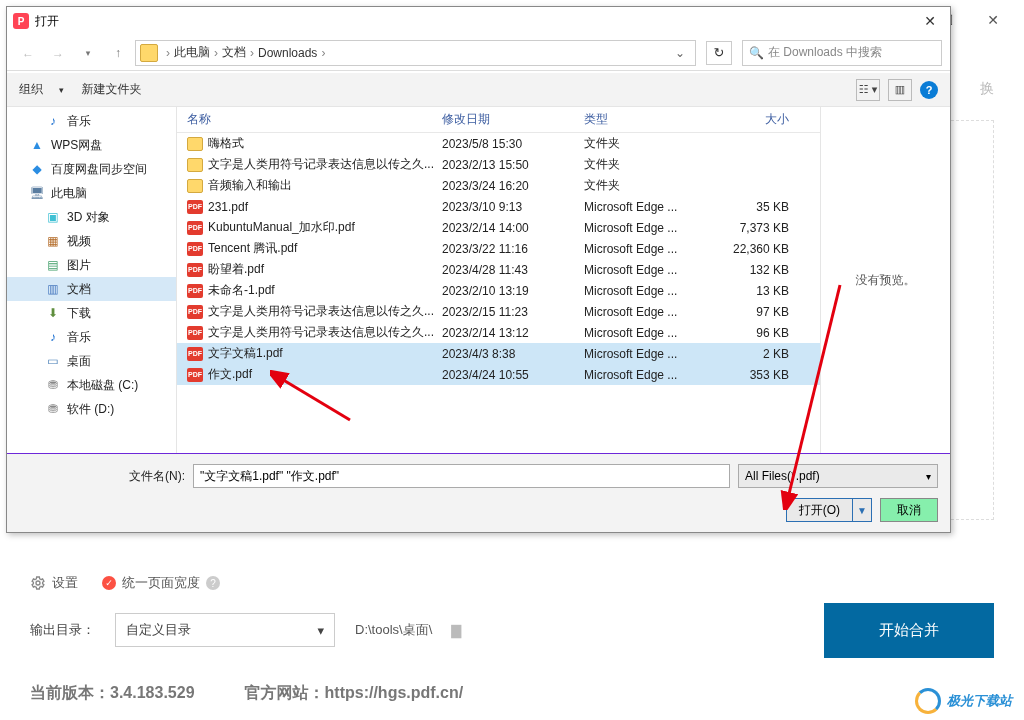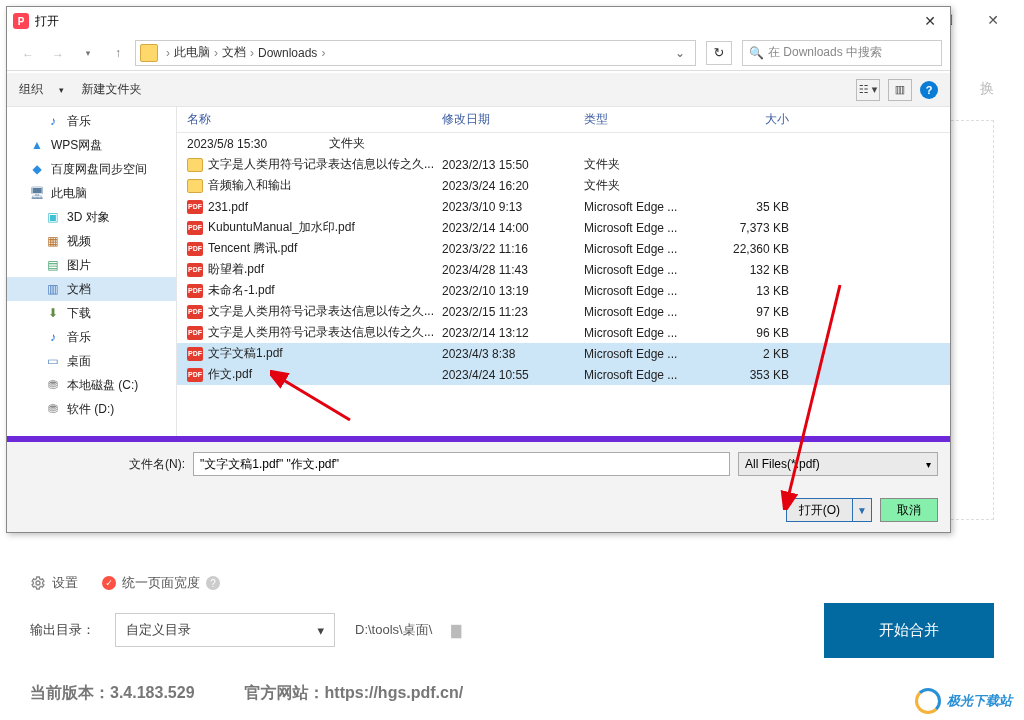--- a/index.html
+++ b/index.html
@@ -69,26 +69,26 @@
 .fl-col-size { width:80px; text-align:right; padding-right:20px; }
 .fl-rows { flex:1; overflow:auto; }
 .fl-row { height:21px; display:flex; align-items:center; padding-left:10px; color:#222;}
 .fl-row.selected { background:#cde6f7; }
 .fl-row .fl-col-name { display:flex; align-items:center; gap:5px; overflow:hidden; white-space:nowrap; text-overflow:ellipsis;}
 .row-icon-folder { width:16px; height:14px; background:#ffd86b; border:1px solid #d4a93f; border-radius:2px; flex-shrink:0;}
 .row-icon-pdf { width:16px; height:14px; background:#e33b2e; border-radius:2px; color:#fff; font-size:7px; font-weight:bold; display:flex; align-items:center; justify-content:center; flex-shrink:0;}
 
 .preview-pane { width:130px; border-left:1px solid #e5e5e5; display:flex; align-items:center; justify-content:center; color:#555; font-size:12px;}
 
-.dlg-footer { border-top:6px solid #6d28d9; background:#f3f3f3; padding:10px 12px; display:flex; flex-direction:column; gap:10px;}
+.dlg-footer { border-top:1px solid #6d28d9; background:#f3f3f3; padding:10px 12px; display:flex; flex-direction:column; gap:10px;}
 .footer-row { display:flex; align-items:center; gap:8px; }
 .fn-label { font-size:12px; color:#222; margin-left:110px;}
 .fn-input { flex:1; height:24px; border:1px solid #aaa; padding:0 6px; font-size:12px; background:#fff;}
 .fn-filter { width:200px; height:24px; border:1px solid #aaa; padding:0 6px; font-size:12px; background:#eaeaea; display:flex; align-items:center; justify-content:space-between;}
-.footer-btns { display:flex; justify-content:flex-end; gap:8px;margin-top:12px; }
+.footer-btns { display:flex; justify-content:flex-end; gap:8px; }
 .btn { height:24px; padding:0 16px; border:1px solid #888; background:#86efac; font-size:12px; display:flex; align-items:center;}
 .btn-open-wrap { display:flex; border:1px solid #2b6fb3; }
 .btn-open { height:22px; padding: 0 12px; background:#e9e9e9; font-size:12px; display:flex; align-items:center; border-right:1px solid #2b6fb3;}
 .btn-open-drop { width:18px; display:flex; align-items:center; justify-content:center; background:#e9e9e9; color:#2b6fb3; font-size:10px;}
 
 .arrow { position:absolute; pointer-events:none; }
 
 .corner-logo { position:absolute; right:12px; bottom:6px; display:flex; align-items:center; gap:6px; font-size:13px; font-style:italic; font-weight:bold; color:#2a90d6;}
 .corner-logo .swirl { width:26px; height:26px; border-radius:50%; border:3px solid #f7b23b; border-top-color:#2a90d6; border-right-color:#2a90d6; }
 .corner-url { position:absolute; right:14px; bottom:-10px; color:#2a90d6; font-size:11px; font-style:italic;}
@@ -242,20 +242,24 @@
     <div class="filelist-wrap">
       <div class="filelist">
         <div class="fl-header">
           <span class="fl-col-name">名称</span>
           <span class="fl-col-date">修改日期</span>
           <span class="fl-col-type">类型</span>
           <span class="fl-col-size">大小</span>
         </div>
         <div class="fl-rows" id="fl-rows">
             <div class="fl-row">
+              <span class="fl-col-name">
+                <span class="row-icon-folder"></span>
+                <span>嗨格式</span>
+              </span>
               <span class="fl-col-date">2023/5/8 15:30</span>
               <span class="fl-col-type">文件夹</span>
               <span class="fl-col-size"></span>
             </div>
             <div class="fl-row">
               <span class="fl-col-name">
                 <span class="row-icon-folder"></span>
                 <span>文字是人类用符号记录表达信息以传之久...</span>
               </span>
               <span class="fl-col-date">2023/2/13 15:50</span>
@@ -347,20 +351,21 @@
               <span class="fl-col-name">
                 <span class="row-icon-pdf">PDF</span>
                 <span>作文.pdf</span>
               </span>
               <span class="fl-col-date">2023/4/24 10:55</span>
               <span class="fl-col-type">Microsoft Edge ...</span>
               <span class="fl-col-size">353 KB</span>
             </div>
           </div>
       </div>
+      <div class="preview-pane">没有预览。</div>
     </div>
   </div>
 
   <div class="dlg-footer">
     <div class="footer-row">
       <span class="fn-label">文件名(N):</span>
       <input class="fn-input" value="&quot;文字文稿1.pdf&quot; &quot;作文.pdf&quot;" style="">
       <div class="fn-filter">
         <span>All Files(*.pdf)</span>
           <span style="font-size:10px;">▾</span>

